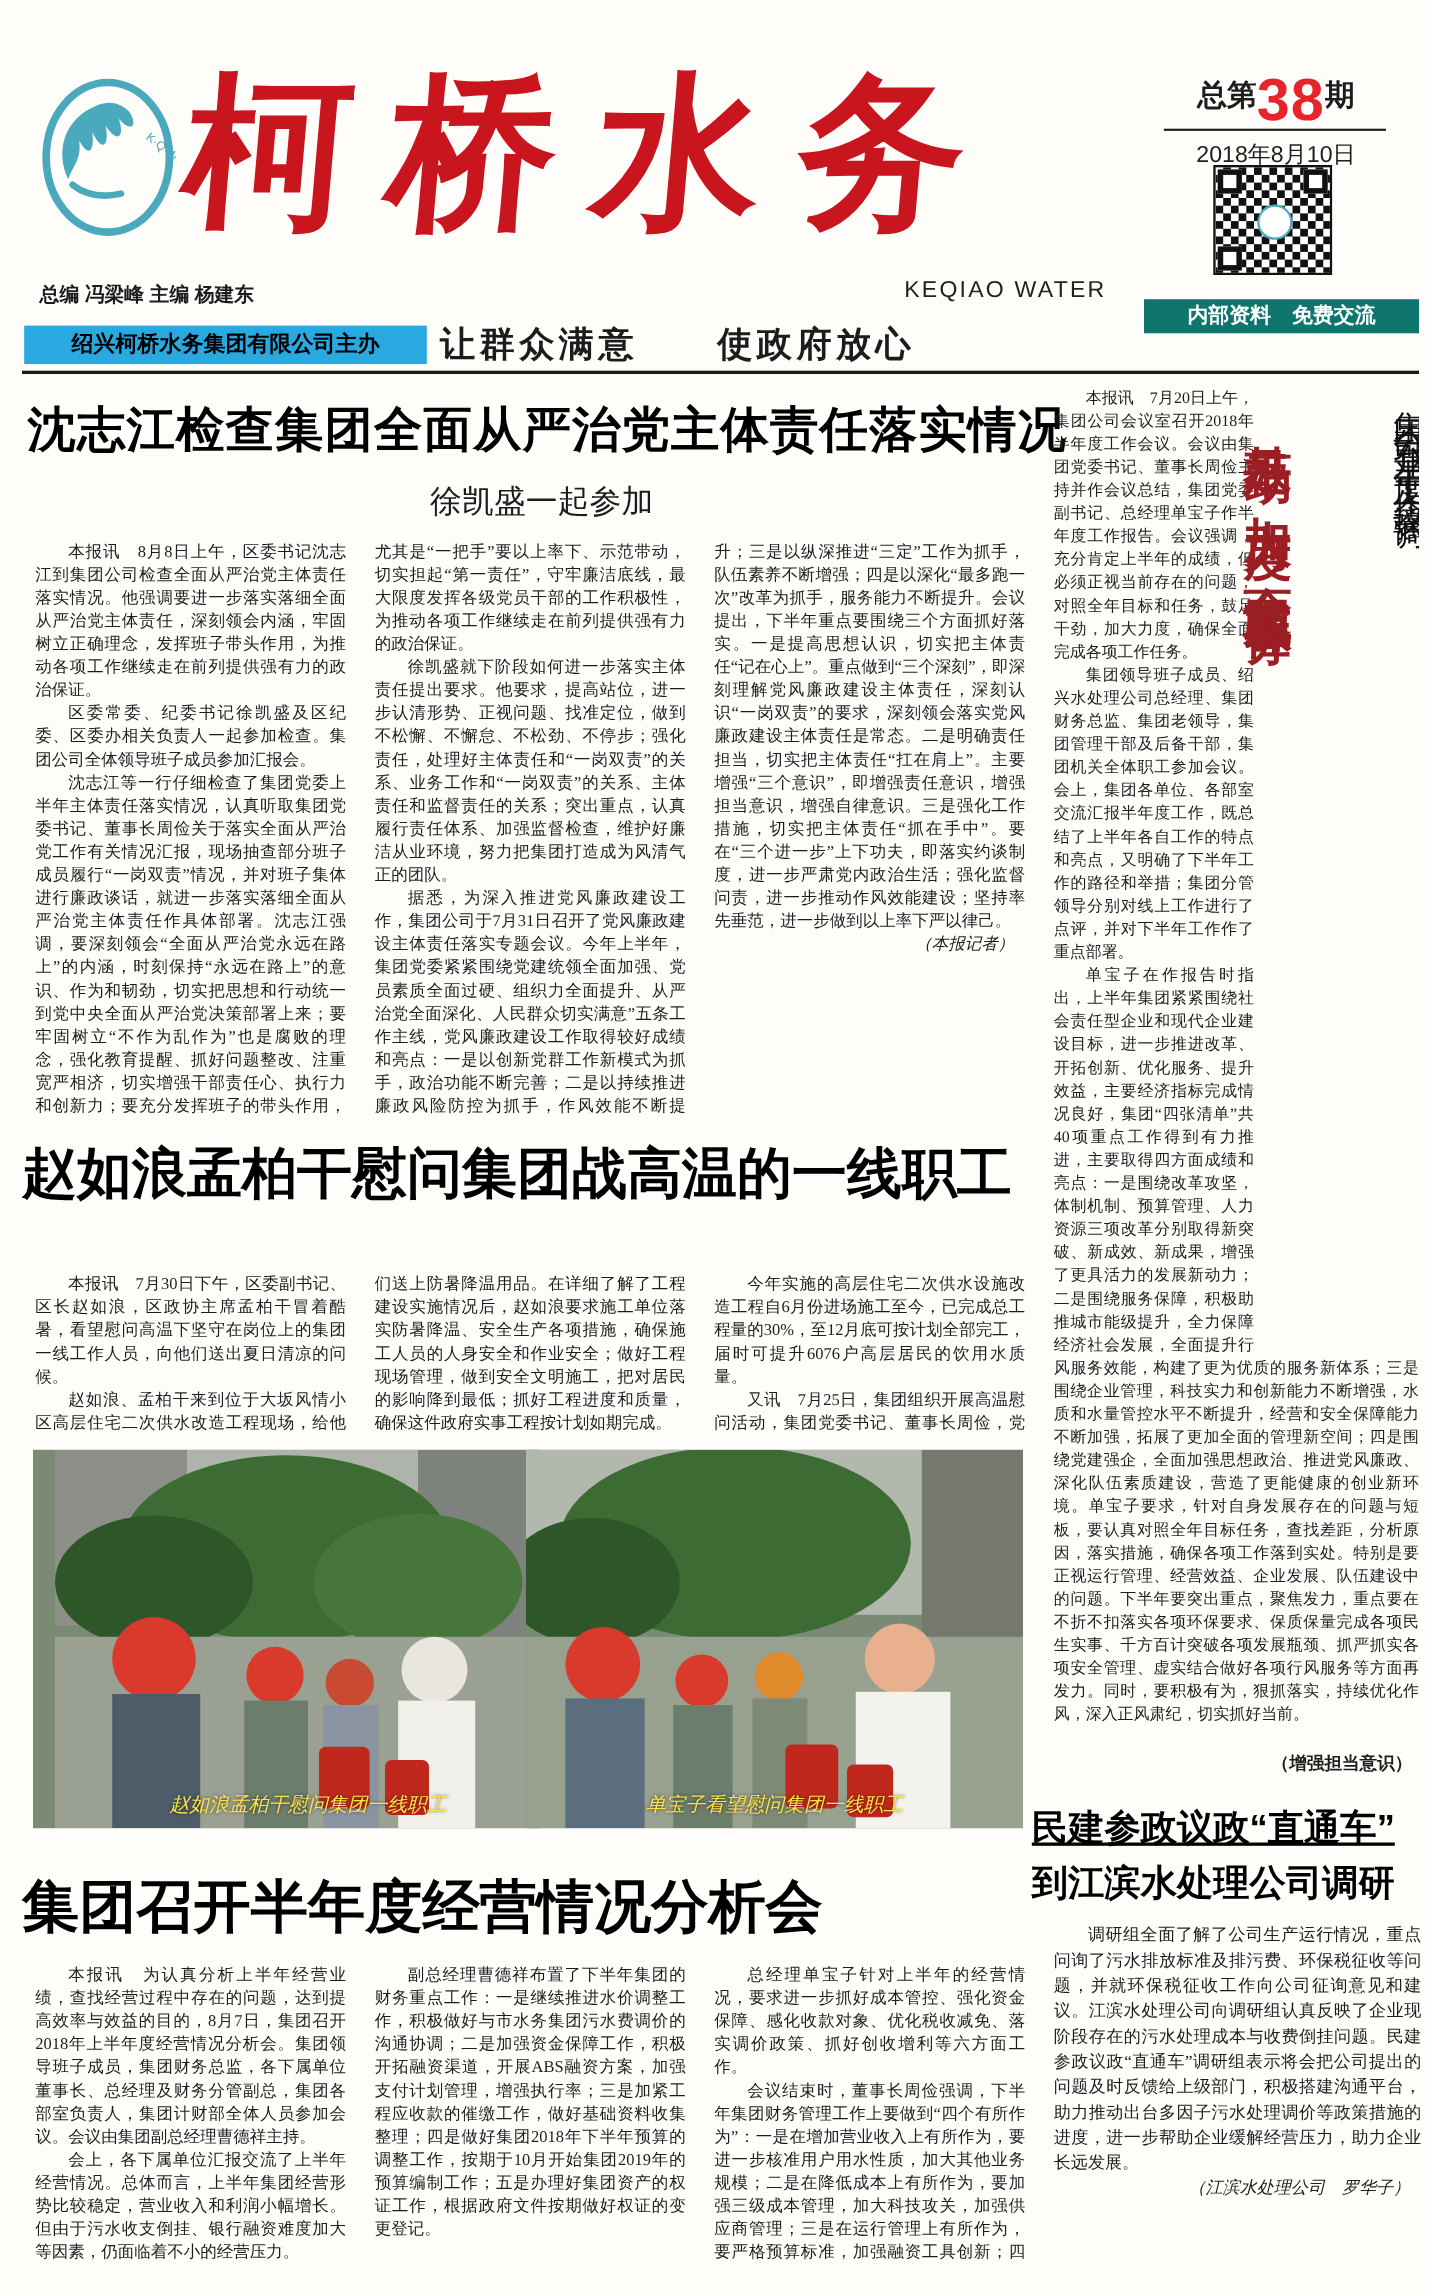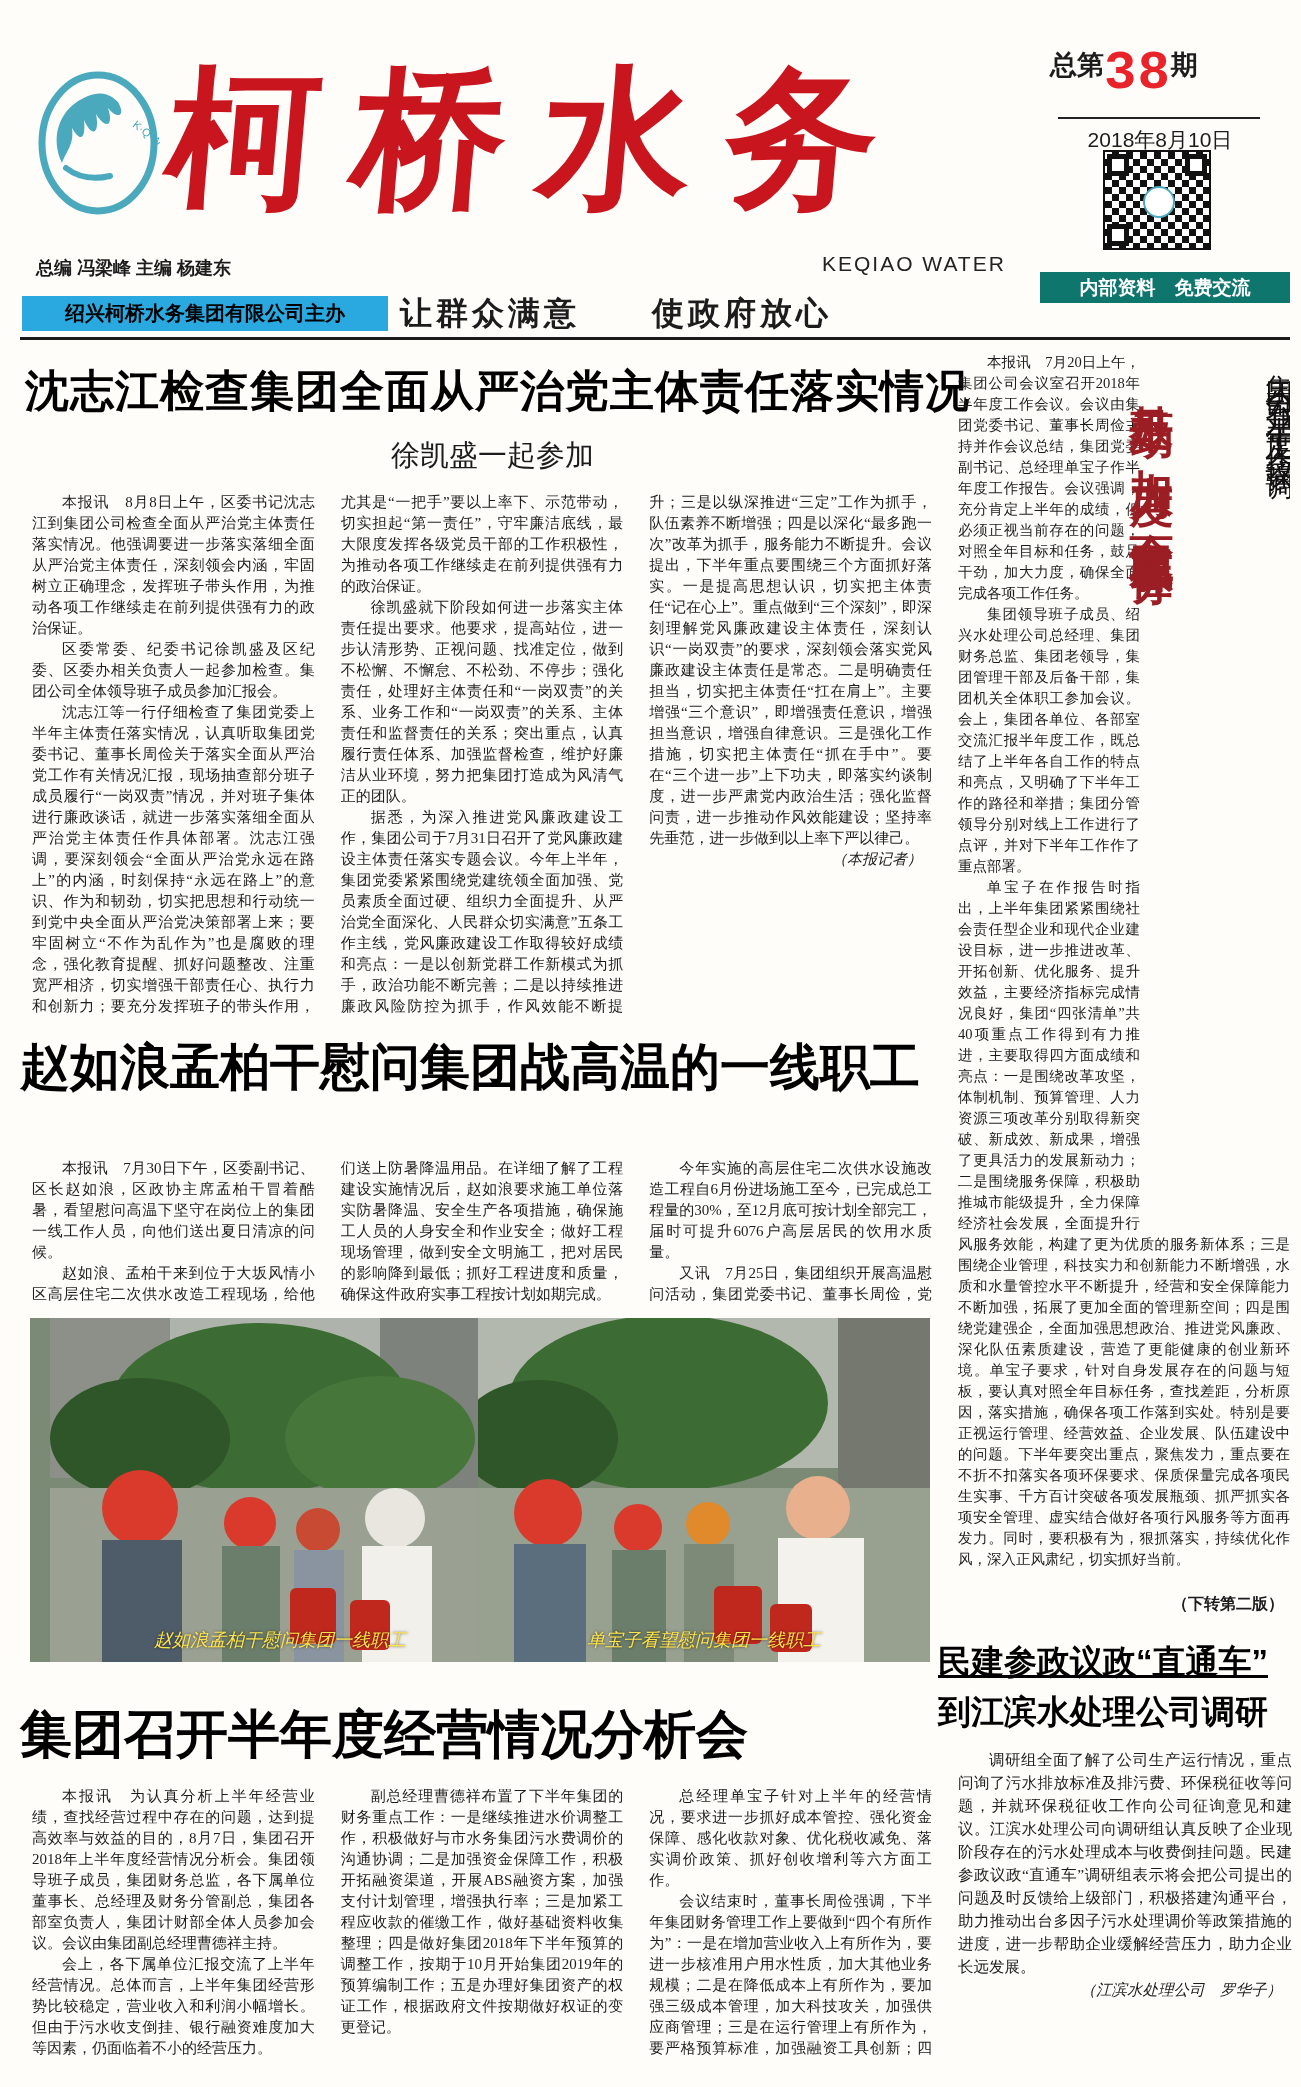--- a/index.html
+++ b/index.html
@@ -5,21 +5,21 @@
   html,body{margin:0;padding:0;background:#e8e8e8;}
   .page{position:relative;width:1301px;height:2087px;background:#fffdfa;margin:0 auto;overflow:hidden;
         font-family:"Liberation Serif","DejaVu Serif",serif;color:#1c1c1c;}
   .abs{position:absolute;}
 
   
   .logo{left:28px;top:68px;width:132px;height:150px;}
   .masthead{left:168px;top:40px;width:780px;height:200px;color:#c9151e;
             font-family:"Liberation Serif",serif;font-weight:bold;font-size:152px;
             letter-spacing:34px;white-space:nowrap;transform:skewX(-5deg);line-height:200px;}
-  .issue{left:1050px;top:43px;width:220px;font-family:Liberation Mono, monospace;}
+  .issue{left:1050px;top:60px;width:220px;text-align:center;font-family:Liberation Sans, sans-serif;}
   .issue .pre,.issue .suf{font-size:27px;font-weight:bold;vertical-align:14px;}
   .issue .num{font-size:54px;color:#e8242a;font-weight:bold;letter-spacing:1px;}
   .issue-rule{left:1058px;top:117px;width:202px;height:2px;background:#222;}
   .date{left:1050px;top:126px;width:220px;text-align:center;font-size:21px;font-family:"Liberation Sans",sans-serif;}
   .qr{left:1105px;top:152px;width:104px;height:96px;
       background:repeating-conic-gradient(#111 0 25%,#fff 0 50%) 0 0/14px 14px;outline:2px solid #111;}
   .qr .eye{position:absolute;width:22px;height:22px;border:5px solid #111;background:#fff;box-sizing:border-box;}
   .qr .eye.tl{left:2px;top:2px;} .qr .eye.tr{right:2px;top:2px;} .qr .eye.bl{left:2px;bottom:2px;}
   .qr .center-logo{position:absolute;left:38px;top:34px;width:28px;height:28px;border-radius:50%;background:#fff;
       border:2px solid #4aa9bd;}
@@ -127,21 +127,21 @@
   <div class="abs a2-body">
     <div class="a2-float">
       <div class="v-kicker">集团公司召开半年度工作会议强调</div>
       <div class="v-headline">鼓足干劲　加大力度　全面完成各项任务</div>
     </div>
     <div class="flowtext">
         <p>本报讯　7月20日上午，集团公司会议室召开2018年半年度工作会议。会议由集团党委书记、董事长周俭主持并作会议总结，集团党委副书记、总经理单宝子作半年度工作报告。会议强调，充分肯定上半年的成绩，但必须正视当前存在的问题，对照全年目标和任务，鼓足干劲，加大力度，确保全面完成各项工作任务。</p>
         <p>集团领导班子成员、绍兴水处理公司总经理、集团财务总监、集团老领导，集团管理干部及后备干部，集团机关全体职工参加会议。会上，集团各单位、各部室交流汇报半年度工作，既总结了上半年各自工作的特点和亮点，又明确了下半年工作的路径和举措；集团分管领导分别对线上工作进行了点评，并对下半年工作作了重点部署。</p>
         <p>单宝子在作报告时指出，上半年集团紧紧围绕社会责任型企业和现代企业建设目标，进一步推进改革、开拓创新、优化服务、提升效益，主要经济指标完成情况良好，集团“四张清单”共40项重点工作得到有力推进，主要取得四方面成绩和亮点：一是围绕改革攻坚，体制机制、预算管理、人力资源三项改革分别取得新突破、新成效、新成果，增强了更具活力的发展新动力；二是围绕服务保障，积极助推城市能级提升，全力保障经济社会发展，全面提升行风服务效能，构建了更为优质的服务新体系；三是围绕企业管理，科技实力和创新能力不断增强，水质和水量管控水平不断提升，经营和安全保障能力不断加强，拓展了更加全面的管理新空间；四是围绕党建强企，全面加强思想政治、推进党风廉政、深化队伍素质建设，营造了更能健康的创业新环境。单宝子要求，针对自身发展存在的问题与短板，要认真对照全年目标任务，查找差距，分析原因，落实措施，确保各项工作落到实处。特别是要正视运行管理、经营效益、企业发展、队伍建设中的问题。下半年要突出重点，聚焦发力，重点要在不折不扣落实各项环保要求、保质保量完成各项民生实事、千方百计突破各项发展瓶颈、抓严抓实各项安全管理、虚实结合做好各项行风服务等方面再发力。同时，要积极有为，狠抓落实，持续优化作风，深入正风肃纪，切实抓好当前。</p>
       </div>
-    <div class="a2-note">（下转第二版）</div>
+    <div class="a2-note">（增强担当意识）</div>
   </div>
 
   <div class="abs headline a3-headline">赵如浪孟柏干慰问集团战高温的一线职工</div>
   <div class="abs body-cols a3-body">
     <div class="flowtext">
         <p>本报讯　7月30日下午，区委副书记、区长赵如浪，区政协主席孟柏干冒着酷暑，看望慰问高温下坚守在岗位上的集团一线工作人员，向他们送出夏日清凉的问候。</p>
         <p>赵如浪、孟柏干来到位于大坂风情小区高层住宅二次供水改造工程现场，给他们送上防暑降温用品。在详细了解了工程建设实施情况后，赵如浪要求施工单位落实防暑降温、安全生产各项措施，确保施工人员的人身安全和作业安全；做好工程现场管理，做到安全文明施工，把对居民的影响降到最低；抓好工程进度和质量，确保这件政府实事工程按计划如期完成。</p>
         <p>今年实施的高层住宅二次供水设施改造工程自6月份进场施工至今，已完成总工程量的30%，至12月底可按计划全部完工，届时可提升6076户高层居民的饮用水质量。</p>
         <p>又讯　7月25日，集团组织开展高温慰问活动，集团党委书记、董事长周俭，党委副书记、总经理单宝子等领导班子成员分组深入生产建设现场，看望、慰问奋战在高温一线的广大职工，向他们为保障供排水安全运行付出的辛勤劳动表示衷心感谢，并要求相关人员落实好高温工作的防范措施，做好防暑降温工作，确保员工身体健康，保证系统运行安全。</p>
       </div>

